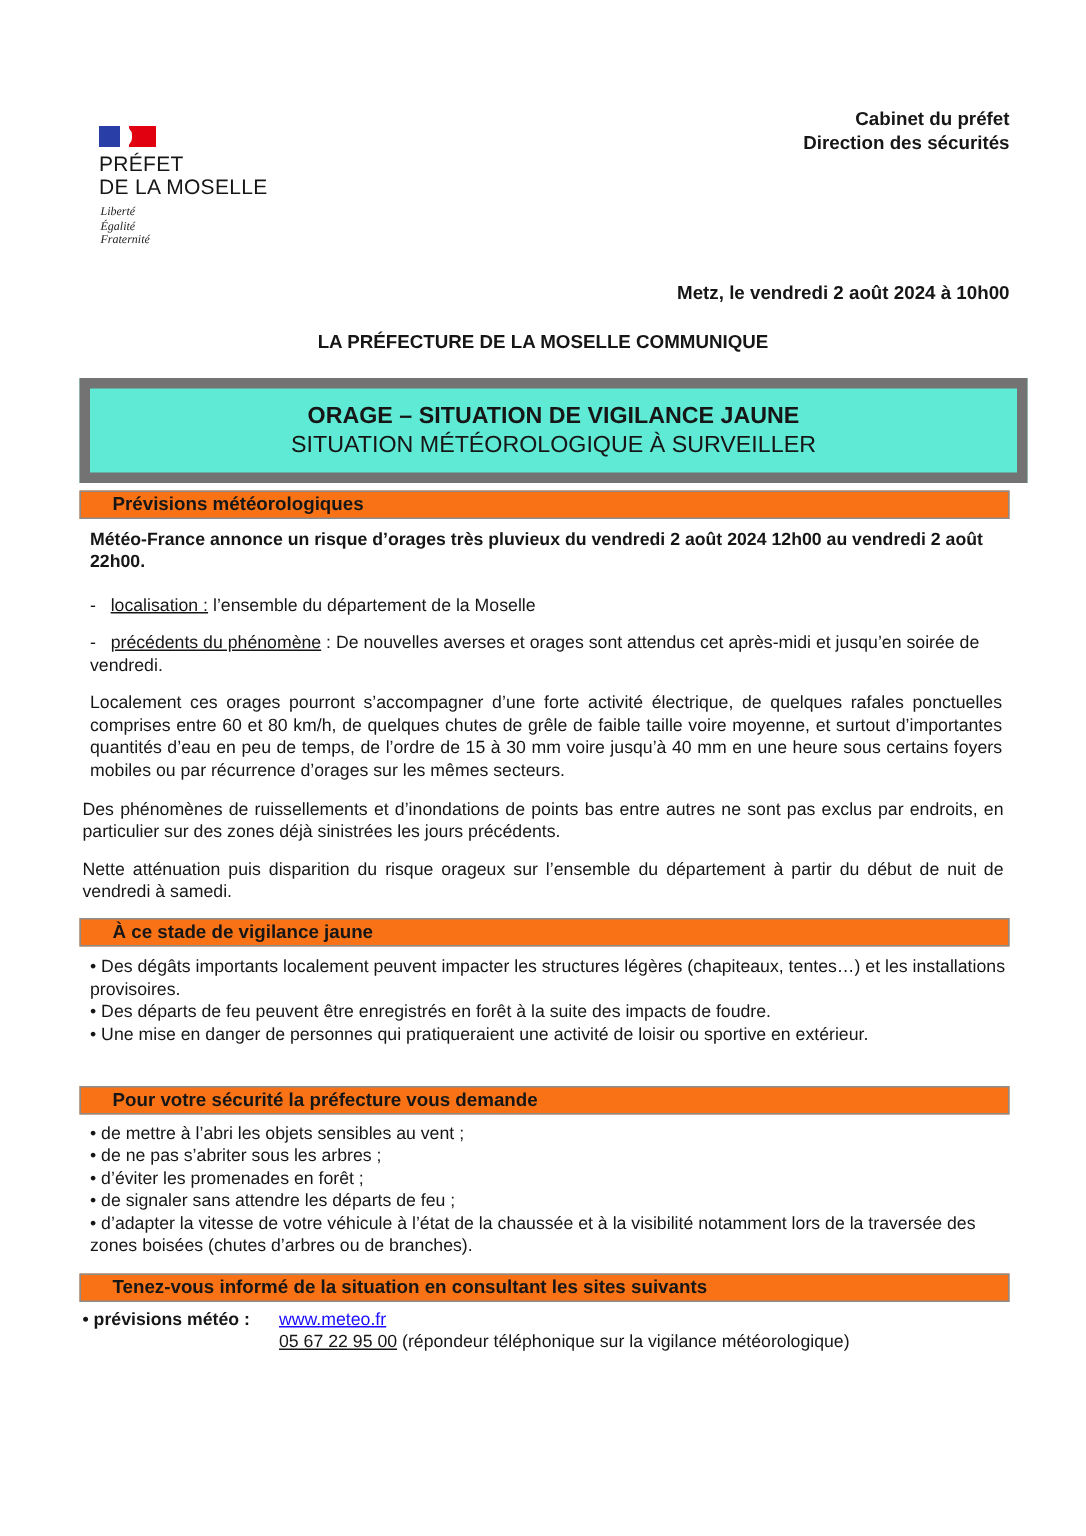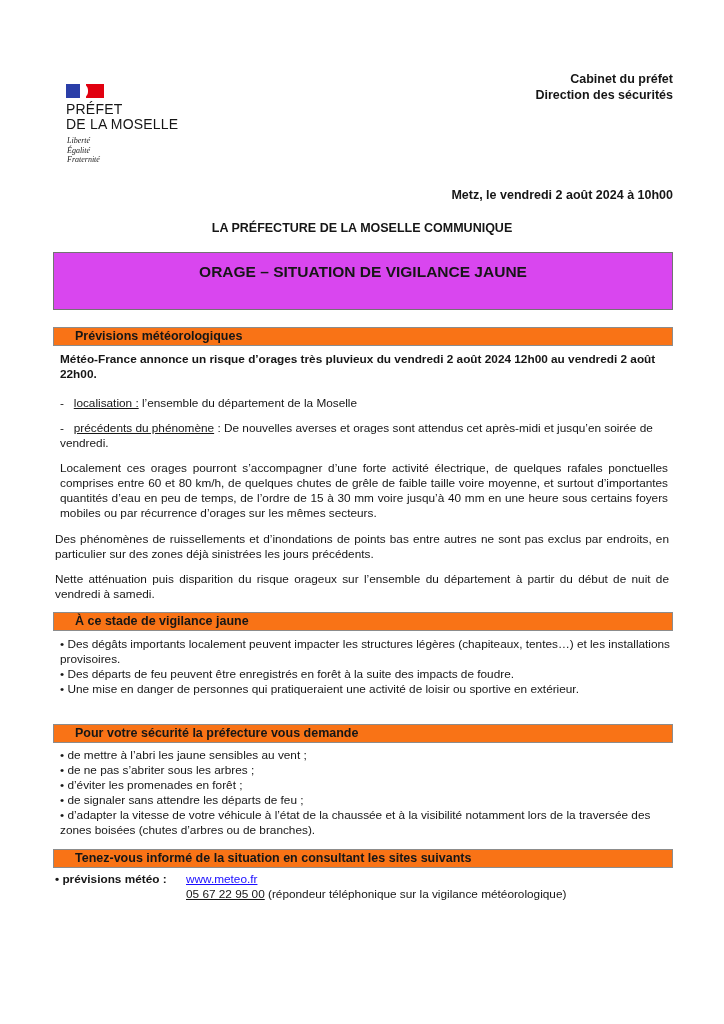--- a/index.html
+++ b/index.html
@@ -14,21 +14,21 @@
     .flag .blue { position:absolute; left:0; top:0; width:16px; height:14px; background:#2a3ea8; }
     .flag .red { position:absolute; left:20px; top:0; width:18px; height:14px; background:#e1000f; }
     .flag .mid { position:absolute; left:14px; top:0; width:8px; height:14px; background:#fff; border-radius: 0 6px 6px 0; }
     .logo-title { left: 66px; top: 102px; font-weight: normal; font-size: 14px; line-height: 15px; letter-spacing: 0.2px; }
     .motto { left: 67px; top: 136px; font-family: "Liberation Serif", serif; font-style: italic; font-size: 8px; line-height: 9.5px; color:#222; }
     .header-right { right: 51px; top: 71px; text-align: right; font-weight: bold; font-size: 12.5px; line-height: 16px; }
     .date { right: 51px; top: 188px; font-weight: bold; font-size: 12.5px; }
     .communique { left: 0; width: 724px; top: 221px; text-align: center; font-weight: bold; font-size: 12.5px; }
     .alert-box {
       left: 53px; top: 252px; width: 618px; height: 56px;
-      background: #d946ef; border: 1px solid #737373;
+      background: #5eead4; border: 7px solid #737373;
       text-align: center;
     }
     .alert-title { margin-top: 10px; font-weight: bold; font-size: 15.5px; line-height: 18px; }
     .alert-sub { font-size: 15.5px; line-height: 19px; }
     .section-box {
       left: 53px; width: 618px; height: 17px;
       border: 1px solid #8c8c8c; background:#f97316;
       font-weight: bold; font-size: 12.5px; line-height: 17px;
     }
     .section-box span { padding-left: 21px; }
@@ -59,20 +59,21 @@
 
 <div class="abs header-right">
   <div>Cabinet du préfet</div>
   <div>Direction des sécurités</div>
 </div>
 <div class="abs date">Metz, le vendredi 2 août 2024 à 10h00</div>
 <div class="abs communique">LA PRÉFECTURE DE LA MOSELLE COMMUNIQUE</div>
 
 <div class="abs alert-box">
   <div class="alert-title">ORAGE – SITUATION DE VIGILANCE JAUNE</div>
+  <div class="alert-sub">SITUATION MÉTÉOROLOGIQUE À SURVEILLER</div>
 </div>
 
 <div class="abs section-box" style="top:327px;">
   <span>Prévisions météorologiques</span>
 </div>
 <div class="abs text bold" style="left:60px; top:352px; width:608px; text-align:left;">Météo-France annonce un risque d’orages très pluvieux du vendredi 2 août 2024 12h00 au vendredi 2 août 22h00.</div>
 
 <div class="abs text" style="left:60px; top:396px; width:608px;">
   <span>-&nbsp;&nbsp;&nbsp;</span><span class="u">localisation :</span><span> l’ensemble du département de la Moselle</span>
 </div>
@@ -90,21 +91,21 @@
 <div class="abs bullets" style="left:60px; top:637px; width:610px;">
   <div>• Des dégâts importants localement peuvent impacter les structures légères (chapiteaux, tentes…) et les installations provisoires.</div>
   <div>• Des départs de feu peuvent être enregistrés en forêt à la suite des impacts de foudre.</div>
   <div>• Une mise en danger de personnes qui pratiqueraient une activité de loisir ou sportive en extérieur.</div>
 </div>
 
 <div class="abs section-box" style="top:724px;">
   <span>Pour votre sécurité la préfecture vous demande</span>
 </div>
 <div class="abs bullets" style="left:60px; top:748px; width:610px;">
-  <div>• de mettre à l’abri les jaune sensibles au vent ;</div>
+  <div>• de mettre à l’abri les objets sensibles au vent ;</div>
   <div>• de ne pas s’abriter sous les arbres ;</div>
   <div>• d’éviter les promenades en forêt ;</div>
   <div>• de signaler sans attendre les départs de feu ;</div>
   <div>• d’adapter la vitesse de votre véhicule à l’état de la chaussée et à la visibilité notamment lors de la traversée des zones boisées (chutes d’arbres ou de branches).</div>
 </div>
 
 <div class="abs section-box" style="top:849px;">
   <span>Tenez-vous informé de la situation en consultant les sites suivants</span>
 </div>
 <div class="abs sites" style="left:55px; top:872px; width:620px;">

